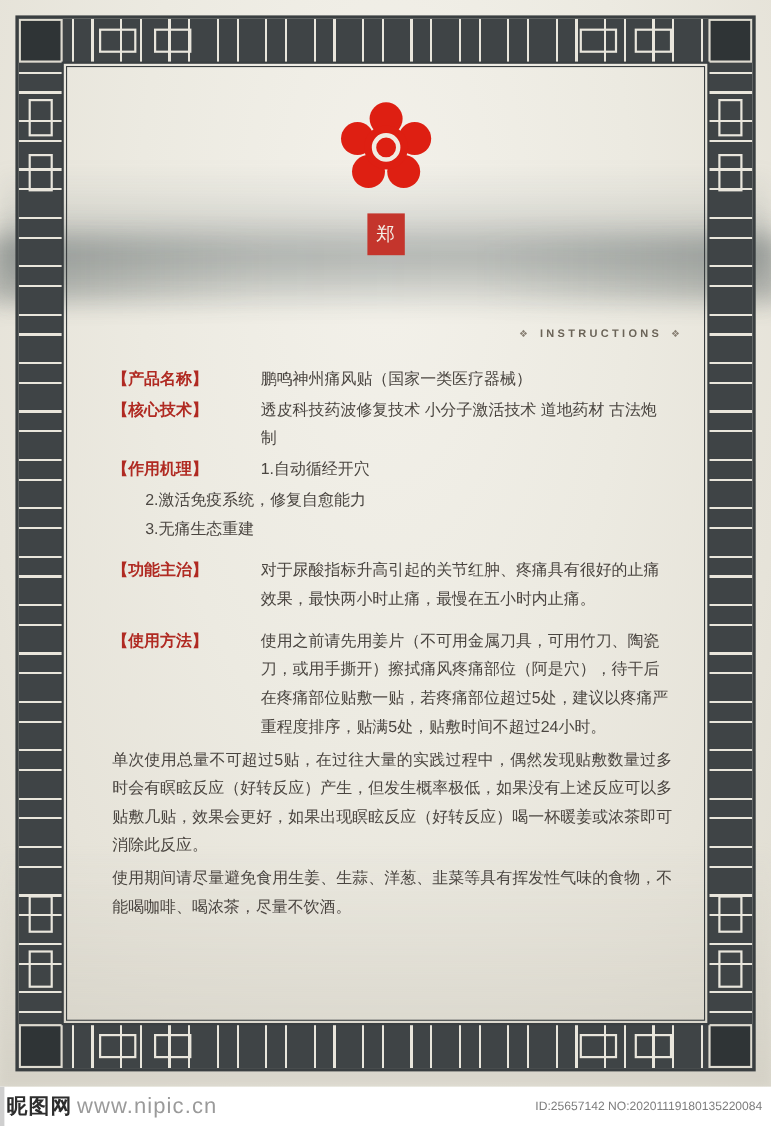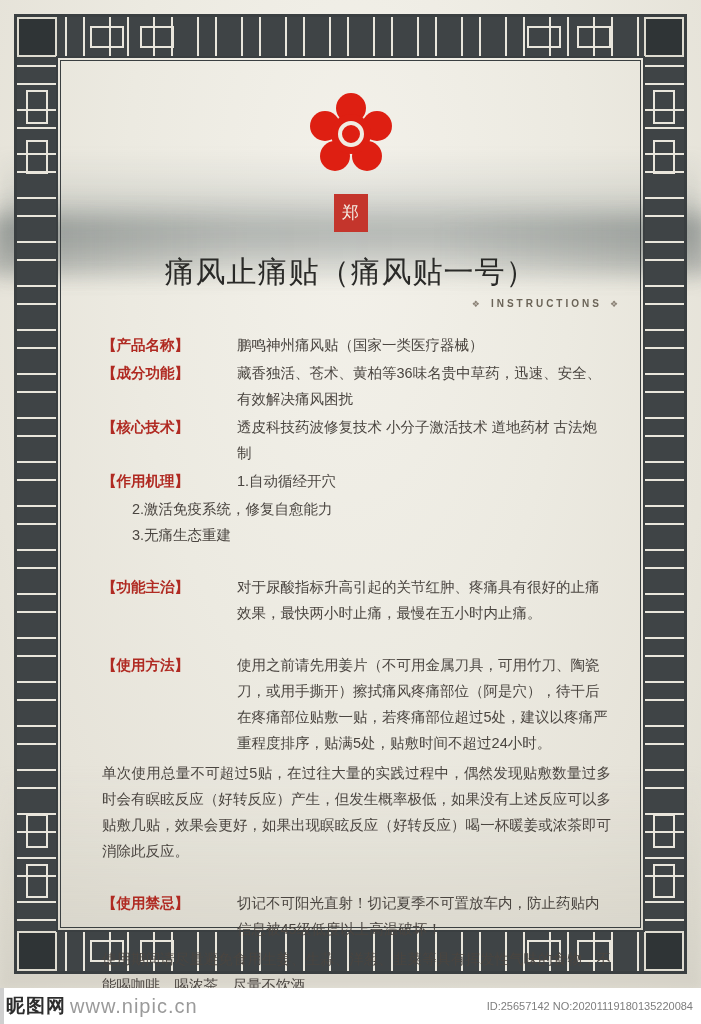--- a/index.html
+++ b/index.html
@@ -141,21 +141,21 @@
     line-height:26px;
   }
   .row{display:flex;align-items:flex-start;margin-bottom:2px;gap:44px;}
   .lab{
     color:#b02a22;font-weight:bold;white-space:nowrap;
     margin-right:4px;font-size:14.5px;
   }
   .val{flex:1;}
   .indent{padding-left:30px;}
   .para{margin-top:4px;text-align:justify;}
-  .block{margin-top:26px;}
+  .block{margin-top:12px;}
 
   
   .footer{
     position:absolute;left:0;top:988px;width:701px;height:36px;
     background:#ffffff;
     display:flex;align-items:center;
   }
   .wm{
     display:flex;align-items:center;margin-left:6px;
   }
@@ -232,37 +232,32 @@
           <circle cx="26" cy="64" r="15"></circle>
           <circle cx="58" cy="64" r="15"></circle>
           <circle cx="42" cy="42" r="20"></circle>
         </g>
         <circle cx="42" cy="42" r="11" fill="none" stroke="#f0ece2" stroke-width="4"></circle>
       </svg>
     </div>
 
     <div class="seal">郑</div>
 
-    <div class="title">痛风止痛贴（痛风贴一号）</div>
 
     <div class="subtitle">
       <span class="dot">❖</span><span>INSTRUCTIONS</span><span class="dot">❖</span>
     </div>
 
     <div class="body">
 
       <div class="row">
         <span class="lab">【产品名称】</span>
         <span class="val">鹏鸣神州痛风贴（国家一类医疗器械）</span>
       </div>
 
-      <div class="row">
-        <span class="lab">【成分功能】</span>
-        <span class="val">藏香独活、苍术、黄柏等36味名贵中草药，迅速、安全、有效解决痛风困扰</span>
-      </div>
 
       <div class="row">
         <span class="lab">【核心技术】</span>
         <span class="val">透皮科技药波修复技术 小分子激活技术 道地药材 古法炮制</span>
       </div>
 
       <div class="row">
         <span class="lab">【作用机理】</span>
         <span class="val">1.自动循经开穴</span>
       </div>
@@ -273,24 +268,20 @@
         <span class="lab">【功能主治】</span>
         <span class="val">对于尿酸指标升高引起的关节红肿、疼痛具有很好的止痛效果，最快两小时止痛，最慢在五小时内止痛。</span>
       </div>
 
       <div class="row block">
         <span class="lab">【使用方法】</span>
         <span class="val">使用之前请先用姜片（不可用金属刀具，可用竹刀、陶瓷刀，或用手撕开）擦拭痛风疼痛部位（阿是穴），待干后在疼痛部位贴敷一贴，若疼痛部位超过5处，建议以疼痛严重程度排序，贴满5处，贴敷时间不超过24小时。</span>
       </div>
       <div class="para">单次使用总量不可超过5贴，在过往大量的实践过程中，偶然发现贴敷数量过多时会有瞑眩反应（好转反应）产生，但发生概率极低，如果没有上述反应可以多贴敷几贴，效果会更好，如果出现瞑眩反应（好转反应）喝一杯暖姜或浓茶即可消除此反应。</div>
 
-      <div class="row block">
-        <span class="lab">【使用禁忌】</span>
-        <span class="val">切记不可阳光直射！切记夏季不可置放车内，防止药贴内信息被45级低度以上高温破坏！</span>
-      </div>
       <div class="para">使用期间请尽量避免食用生姜、生蒜、洋葱、韭菜等具有挥发性气味的食物，不能喝咖啡、喝浓茶，尽量不饮酒。</div>
 
     </div>
   </div>
 </div>
 
 <div class="footer">
   <div class="wm-strip"></div>
   <div class="wm">
     <span class="wm-logo">昵图网</span>

